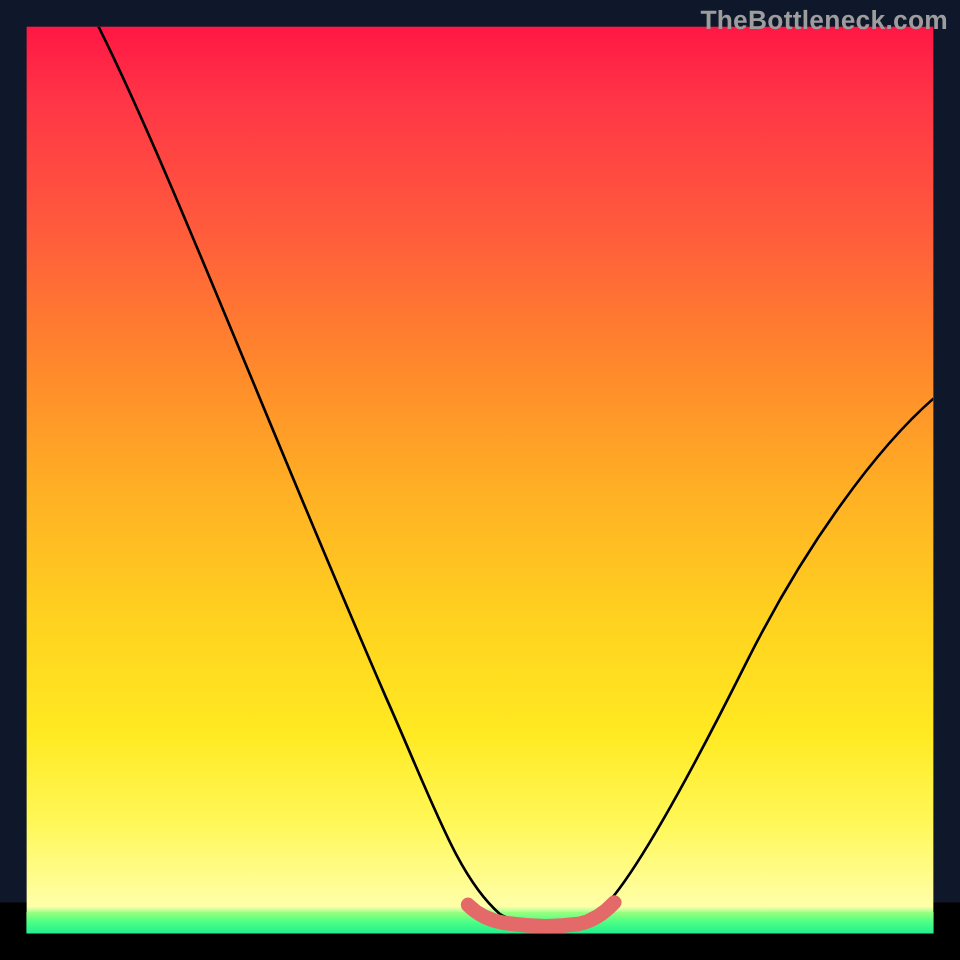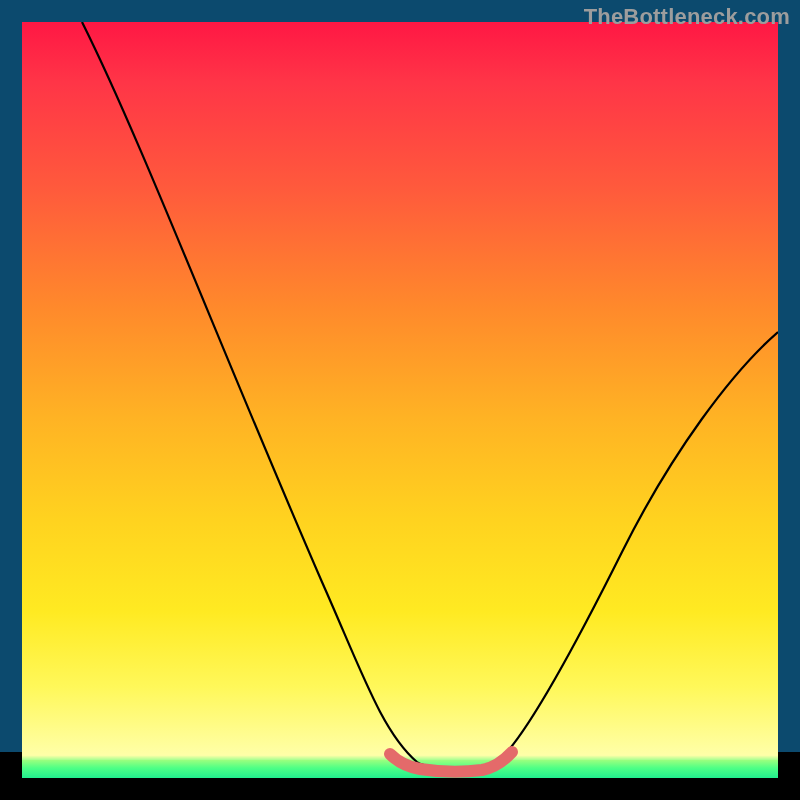--- a/index.html
+++ b/index.html
@@ -8,21 +8,21 @@
     width: 800px;
     height: 800px;
     background: #000;
     overflow: hidden;
     font-family: Arial, Helvetica, sans-serif;
   }
   .stage {
     position: relative;
     width: 800px;
     height: 752px;
-    background: #0c4a6e;
+    background: #0f172a;
   }
   .plot-area {
     position: absolute;
     left: 22px;
     top: 22px;
     width: 756px;
     height: 756px;
     overflow: hidden;
   }
   

